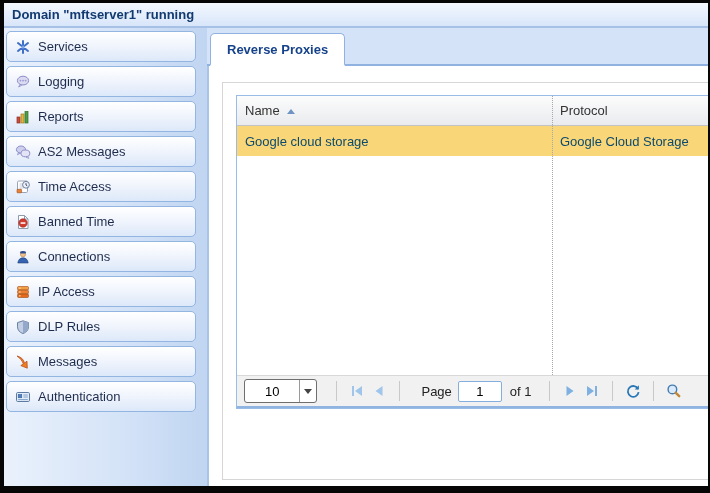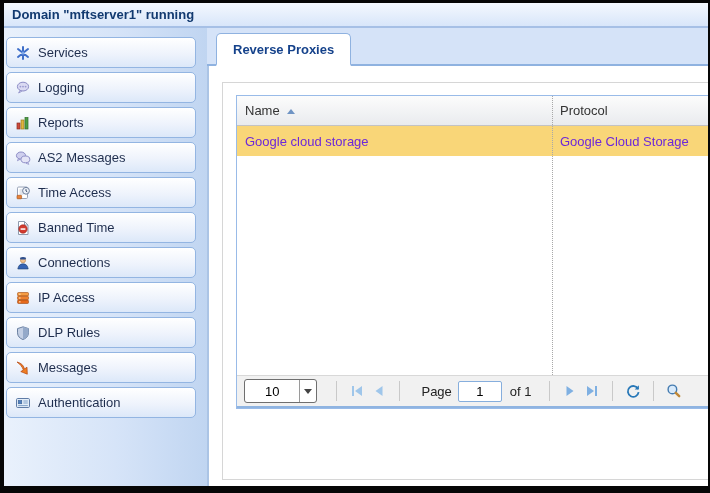--- a/index.html
+++ b/index.html
@@ -4,41 +4,41 @@
 <style>
   html,body{margin:0;padding:0;background:#888;}
   *{box-sizing:border-box;font-family:"Liberation Sans","DejaVu Sans",sans-serif;}
   .frame{width:710px;height:493px;background:#fff;border:solid #060606;border-width:3px 2px 7px 4px;display:flex;flex-direction:column;overflow:hidden;}
   
   .titlebar{height:25px;flex:none;background:linear-gradient(#f4f8fe,#d8e6fa);border-bottom:2px solid #a6c0e6;display:flex;align-items:center;padding-left:8px;}
   .titlebar span{font-size:13px;font-weight:bold;color:#123a70;}
   
   .main{flex:1;display:flex;min-height:0;}
   
-  .sidebar{width:203px;flex:none;background:linear-gradient(90deg,#e9f1fc 0%,#d6e4f8 55%,#c0d5f1 100%);padding-top:9px;overflow:hidden;}
+  .sidebar{width:203px;flex:none;background:linear-gradient(90deg,#e9f1fc 0%,#d6e4f8 55%,#c0d5f1 100%);padding-top:3px;overflow:hidden;}
   .acc-item{height:31px;margin:0 11px 4px 2px;border:1px solid #93b5e2;border-radius:5px;background:linear-gradient(#ffffff,#eef3fc 55%,#dce8f9);display:flex;align-items:center;padding-left:8px;cursor:pointer;}
   .acc-item .ico{width:16px;height:16px;flex:none;margin-right:7px;display:flex;}
   .acc-item .lbl{font-size:13px;color:#1e2d4d;white-space:nowrap;}
   
   .tabpanel{flex:1;min-width:0;display:flex;flex-direction:column;}
-  .tabstrip{height:38px;flex:none;background:#d5e3f8;border-bottom:2px solid #8fb2e0;display:flex;align-items:flex-end;padding-left:9px;}
+  .tabstrip{height:38px;flex:none;background:#d5e3f8;border-bottom:2px solid #8fb2e0;display:flex;align-items:flex-end;padding-left:3px;}
   .tab{height:33px;margin-bottom:-2px;background:#fff;border:1px solid #8fb2e0;border-bottom:2px solid #fff;border-radius:5px 5px 0 0;display:flex;align-items:center;padding:0 16px;cursor:pointer;}
   .tab .lbl{font-size:13px;font-weight:bold;color:#15428b;white-space:nowrap;}
   .tabbody{flex:1;background:#fff;border-left:2px solid #abc4e5;padding:16px 0 6px 13px;overflow:hidden;display:flex;}
   .inner-panel{flex:1;border:1px solid #d6d6d6;margin-right:-8px;background:#fff;overflow:hidden;}
   
   .grid{width:620px;height:314px;margin:12px 0 0 13px;border:1px solid #99bbe8;background:#fff;display:flex;flex-direction:column;position:relative;overflow:hidden;}
   .col-sep{position:absolute;left:315px;top:0;bottom:33px;width:0;border-left:1px dotted #a8a8a8;z-index:3;}
   .grid-header{height:30px;flex:none;display:flex;background:linear-gradient(#fcfcfc,#e9ebee);border-bottom:1px solid #c3c3c3;}
   .hcell{display:flex;align-items:center;padding-left:8px;font-size:13px;color:#333;cursor:pointer;}
   .hcell.name{width:315px;flex:none;}
   .hcell.protocol{flex:1;}
   .sort-arrow{width:0;height:0;border-left:4px solid transparent;border-right:4px solid transparent;border-bottom:5px solid #6f94c4;margin-left:7px;margin-top:1px;}
   .grid-row{height:30px;flex:none;display:flex;background:#f9d678;cursor:pointer;}
-  .cell{display:flex;align-items:center;padding-left:8px;font-size:13px;color:#6d28d9;white-space:nowrap;}
+  .cell{display:flex;align-items:center;padding-left:8px;font-size:13px;color:#0c4a6e;white-space:nowrap;}
   .cell.name{width:315px;flex:none;}
   .cell.protocol{flex:1;}
   .grid-empty{flex:1;background:#fff;}
   
   .toolbar{height:33px;flex:none;border-top:1px solid #d8d8d8;border-bottom:2px solid #8fb4e1;background:#f1f1f1;display:flex;align-items:center;padding-left:7px;}
   .pgsize{display:flex;align-items:center;height:24px;border:1px solid #6f6f6f;border-radius:3px;background:#fff;cursor:pointer;margin-right:10px;}
   .pgsize-val{padding:0 20px;font-size:13px;color:#000;}
   .pgsize-btn{width:17px;height:22px;border-left:1px solid #9a9a9a;display:flex;align-items:center;justify-content:center;}
   .chev{width:0;height:0;border-left:4px solid transparent;border-right:4px solid transparent;border-top:5px solid #444;}
   .tsep{width:1px;height:20px;background:#c9c9c9;margin:0 9px;flex:none;}

